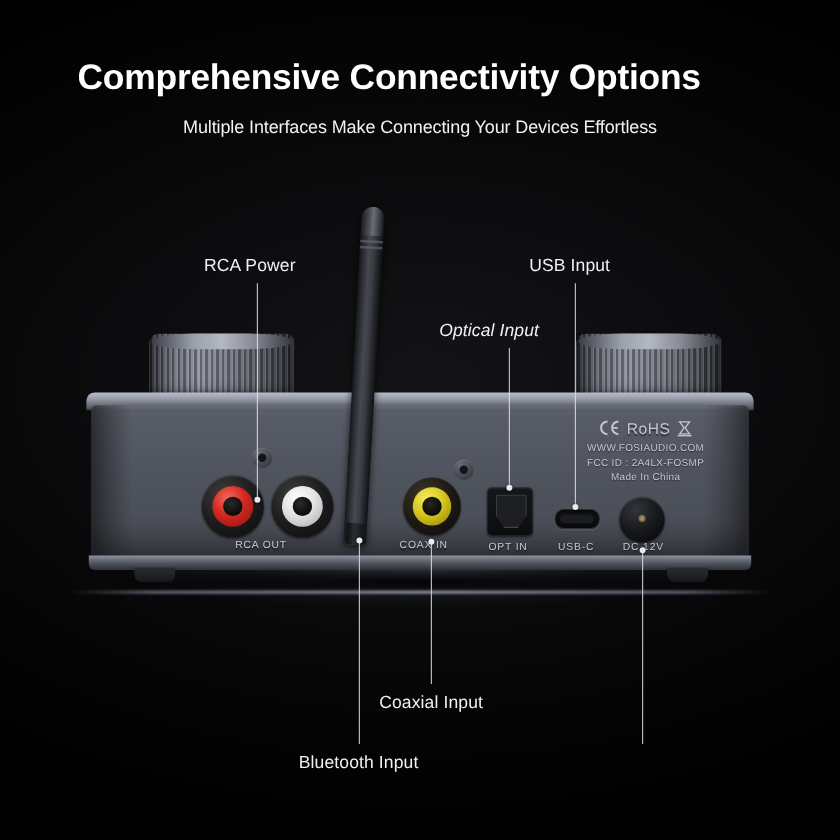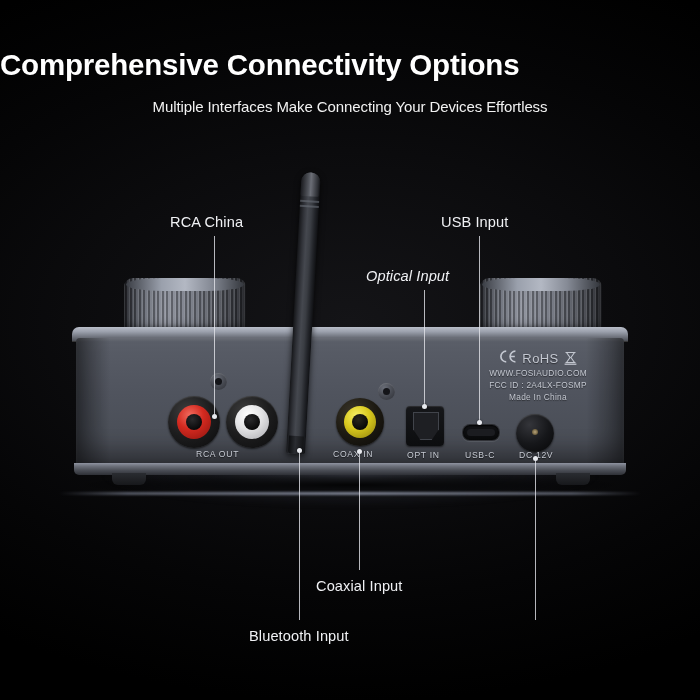--- a/index.html
+++ b/index.html
@@ -18,21 +18,21 @@
     font-family: "Liberation Sans", sans-serif;
     -webkit-font-smoothing: antialiased;
   }
 
   
   .headline {
     position: absolute;
     left: 0;
     top: 48px;
     width: 584px;
-    text-align: left;
+    text-align: right;
     color: #ffffff;
     font-size: 29.5px;
     font-weight: bold;
     letter-spacing: -0.2px;
     white-space: nowrap;
   }
   .subheadline {
     position: absolute;
     left: 0;
     top: 98px;
@@ -316,21 +316,20 @@
     top: 350px;
     width: 136px;
     text-align: center;
     color: #c3c7d0;
     white-space: nowrap;
   }
   .reg-row1 {
     font-size: 13px;
     letter-spacing: 0.4px;
     display: flex;
-    align-items: center;
     justify-content: center;
     gap: 5px;
     text-shadow: 0 1px 1px rgba(0,0,0,0.5);
   }
   .reg-line {
     font-size: 8.3px;
     letter-spacing: 0.3px;
     margin-top: 2px;
     text-shadow: 0 1px 1px rgba(0,0,0,0.5);
   }
@@ -470,21 +469,21 @@
     </div>
 
     <div class="antenna">
       <div class="antenna-tip"></div>
       <div class="antenna-ring ring1"></div>
       <div class="antenna-ring ring2"></div>
       <div class="antenna-base"></div>
     </div>
   </div>
 
-  <div class="callout-text" style="left:170px; top:214px;">RCA China</div>
+  <div class="callout-text" style="left:170px; top:214px;">RCA Power</div>
   <div class="callout-line" style="left:214px; top:236px; height:147px;"></div>
   <div class="callout-dot" style="left:212px; top:414px;"></div>
   <div class="callout-line" style="left:214px; top:383px; height:33px;"></div>
 
   <div class="callout-text" style="left:366px; top:268px;font-style:italic;">Optical Input</div>
   <div class="callout-line" style="left:424px; top:290px; height:118px;"></div>
   <div class="callout-dot" style="left:422px; top:404px;"></div>
 
   <div class="callout-text" style="left:441px; top:214px;">USB Input</div>
   <div class="callout-line" style="left:479px; top:236px; height:188px;"></div>

